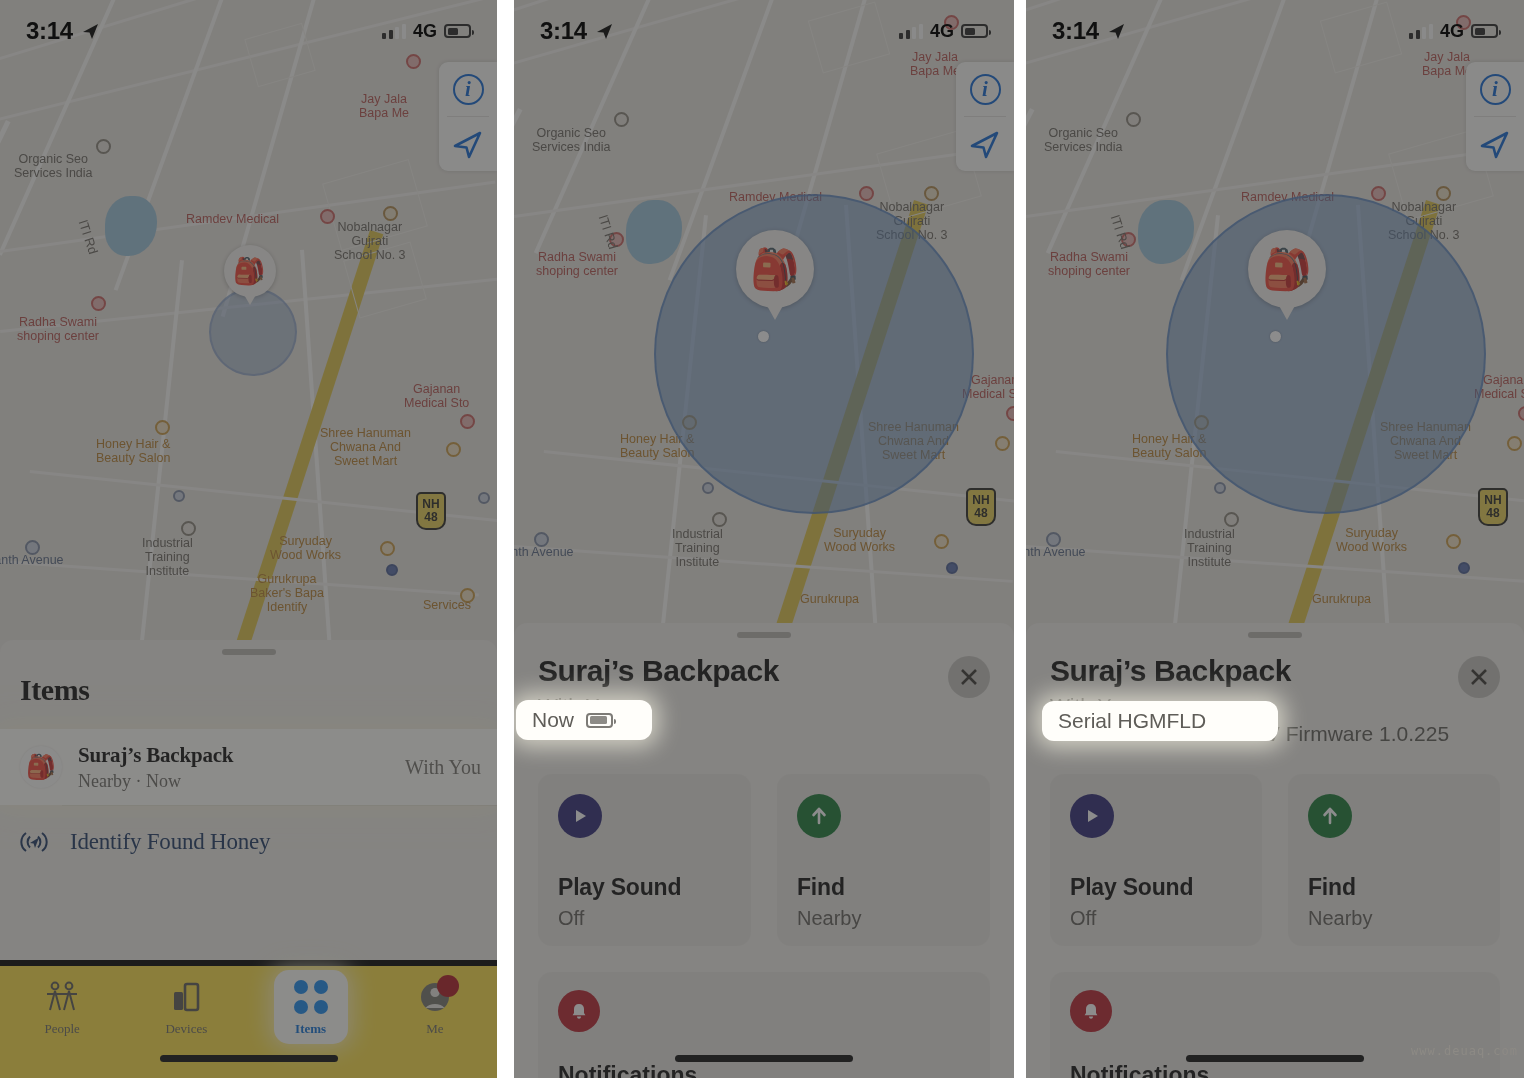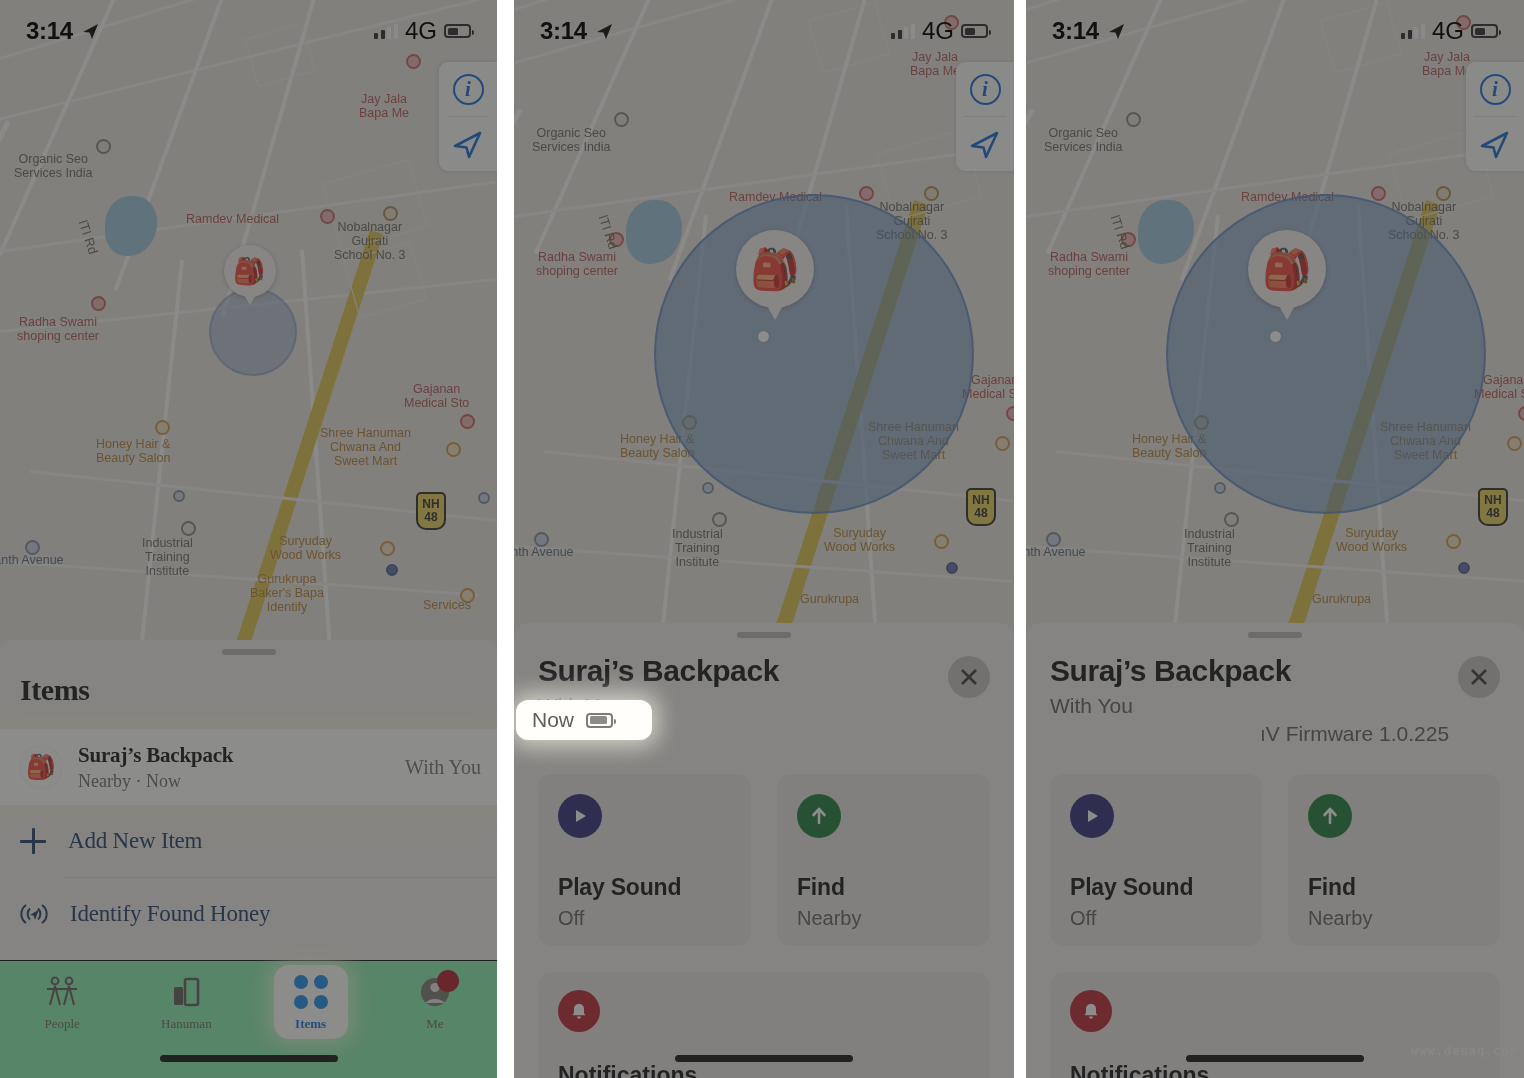--- a/index.html
+++ b/index.html
@@ -128,21 +128,21 @@
     color:#101010;
   }
   .st-left { display:flex; align-items:center; gap:7px; font-size:24px; font-weight:bold; letter-spacing:-.3px;}
   .st-right { display:flex; align-items:center; gap:7px; }
   .bars { display:flex; align-items:flex-end; gap:2.5px; height:15px; }
   .bars i { display:block; width:4px; background:#2c2c2c; border-radius:1px; }
   .bars i:nth-child(1){height:6px}
   .bars i:nth-child(2){height:9px}
   .bars i:nth-child(3){height:12px;background:#8a8a8a}
   .bars i:nth-child(4){height:15px;background:#8a8a8a}
-  .net { font-size:24px; font-weight:normal; }
+  .net { font-size:18px; font-weight:bold; }
   .batt { width:27px;height:14px;border:2px solid #2c2c2c;border-radius:4px;position:relative;padding:1.5px;}
   .batt:after{content:"";position:absolute;right:-5px;top:4px;width:2.5px;height:5px;background:#2c2c2c;border-radius:0 2px 2px 0;}
   .batt span{display:block;height:100%;width:52%;background:#2c2c2c;border-radius:1.5px;}
 
   
   .sheet {
     position:absolute; left:0;right:0;bottom:0;
     background:#eeece8;
     border-radius: 13px 13px 0 0;
     z-index: 40;
@@ -183,23 +183,23 @@
   .plus {
     width:26px;height:26px;position:relative;flex:0 0 auto;
   }
   .plus:before,.plus:after{content:"";position:absolute;background:#1f3a66;border-radius:1px;}
   .plus:before{left:0;top:11.5px;width:26px;height:3px;}
   .plus:after{top:0;left:11.5px;height:26px;width:3px;}
 
   
   .tabbar {
     position:absolute;left:0;right:0;bottom:0;height:118px;
-    border-top:1px solid #000000;
+    border-top:6px solid #000000;
     display:flex; align-items:flex-start; z-index:45;
-    background:#86efac;
+    background:#fde047;
   }
   .tab {
     flex:1 1 0; display:flex;flex-direction:column;align-items:center;
     padding-top:14px; position:relative;
   }
   .tab .tl { font-size:13px;color:#6d6b66;margin-top:7px;}
   .tab.active { }
   .tab.active .pill {
     position:absolute; left:50%; margin-left:-37px; top:4px;
     width:74px;height:74px;border-radius:15px;background:#fffefa;
@@ -407,24 +407,20 @@
         <div class="thumb">
           <span>🎒</span>
         </div>
         <div class="txt">
           <div class="nm">Suraj’s Backpack</div>
           <div class="sub">Nearby · Now</div>
         </div>
         <div class="right">With You</div>
       </div>
 
-      <div class="link-row">
-        <span class="plus"></span>
-        <span class="lbl">Add New Item</span>
-      </div>
       <div class="divider"></div>
       <div class="link-row">
         <svg width="28" height="26" viewBox="0 0 28 26">
           <path d="M6 4 A11 11 0 0 0 6 22" fill="none" stroke="#1f3a66" stroke-width="2"></path>
           <path d="M10 7.5 A7.5 7.5 0 0 0 10 18.5" fill="none" stroke="#1f3a66" stroke-width="2"></path>
           <path d="M22 4 A11 11 0 0 1 22 22" fill="none" stroke="#1f3a66" stroke-width="2"></path>
           <path d="M18 7.5 A7.5 7.5 0 0 1 18 18.5" fill="none" stroke="#1f3a66" stroke-width="2"></path>
           <path d="M10 14 L19 8.5 L15 19 L13.6 14.6 Z" fill="#1f3a66"></path>
         </svg>
         <span class="lbl">Identify Found Honey</span>
@@ -442,21 +438,21 @@
           </span>
           <span class="tl">People</span>
         </div>
         <div class="tab">
           <span class="icon-devices">
             <svg width="38" height="34" viewBox="0 0 38 34">
               <rect x="7" y="12" width="9" height="18" rx="1.5" fill="#5e5c57"></rect>
               <rect x="18" y="4" width="13" height="26" rx="2" fill="none" stroke="#5e5c57" stroke-width="2.6"></rect>
             </svg>
           </span>
-          <span class="tl">Hanuman</span>
+          <span class="tl">Devices</span>
         </div>
         <div class="tab active">
           <span class="pill"></span>
           <span class="dots4">
               <i></i>
               <i></i>
               <i></i>
               <i></i>
             </span>
           <span class="tl">Items</span>
@@ -822,20 +818,23 @@
               <path d="M11 4 C7.7 4 6 6 6 9 L6 13 L4.6 15.2 L17.4 15.2 L16 13 L16 9 C16 6 14.3 4 11 4 Z M9 16.6 C9 18 10 18.8 11 18.8 C12 18.8 13 18 13 16.6 Z" fill="#fff"></path>
             </svg>
         </div>
         <div class="ct">Notifications</div>
       </div>
       <div class="homebar"></div>
     </div>
 
     <div class="dim"></div>
 
+    <div class="hl-pill" style="left:16px;top:701px;width:236px;">
+      <span>Serial HGMFLD</span>
+    </div>
 
     <div class="status">
       <div class="st-left">
         <span>3:14</span>
         <svg width="20" height="20" viewBox="0 0 20 20">
           <path d="M18 3 L3 11 L9.5 11.6 L12 18 Z" fill="#1b1b1b"></path>
         </svg>
       </div>
       <div class="st-right">
         <span class="bars">

